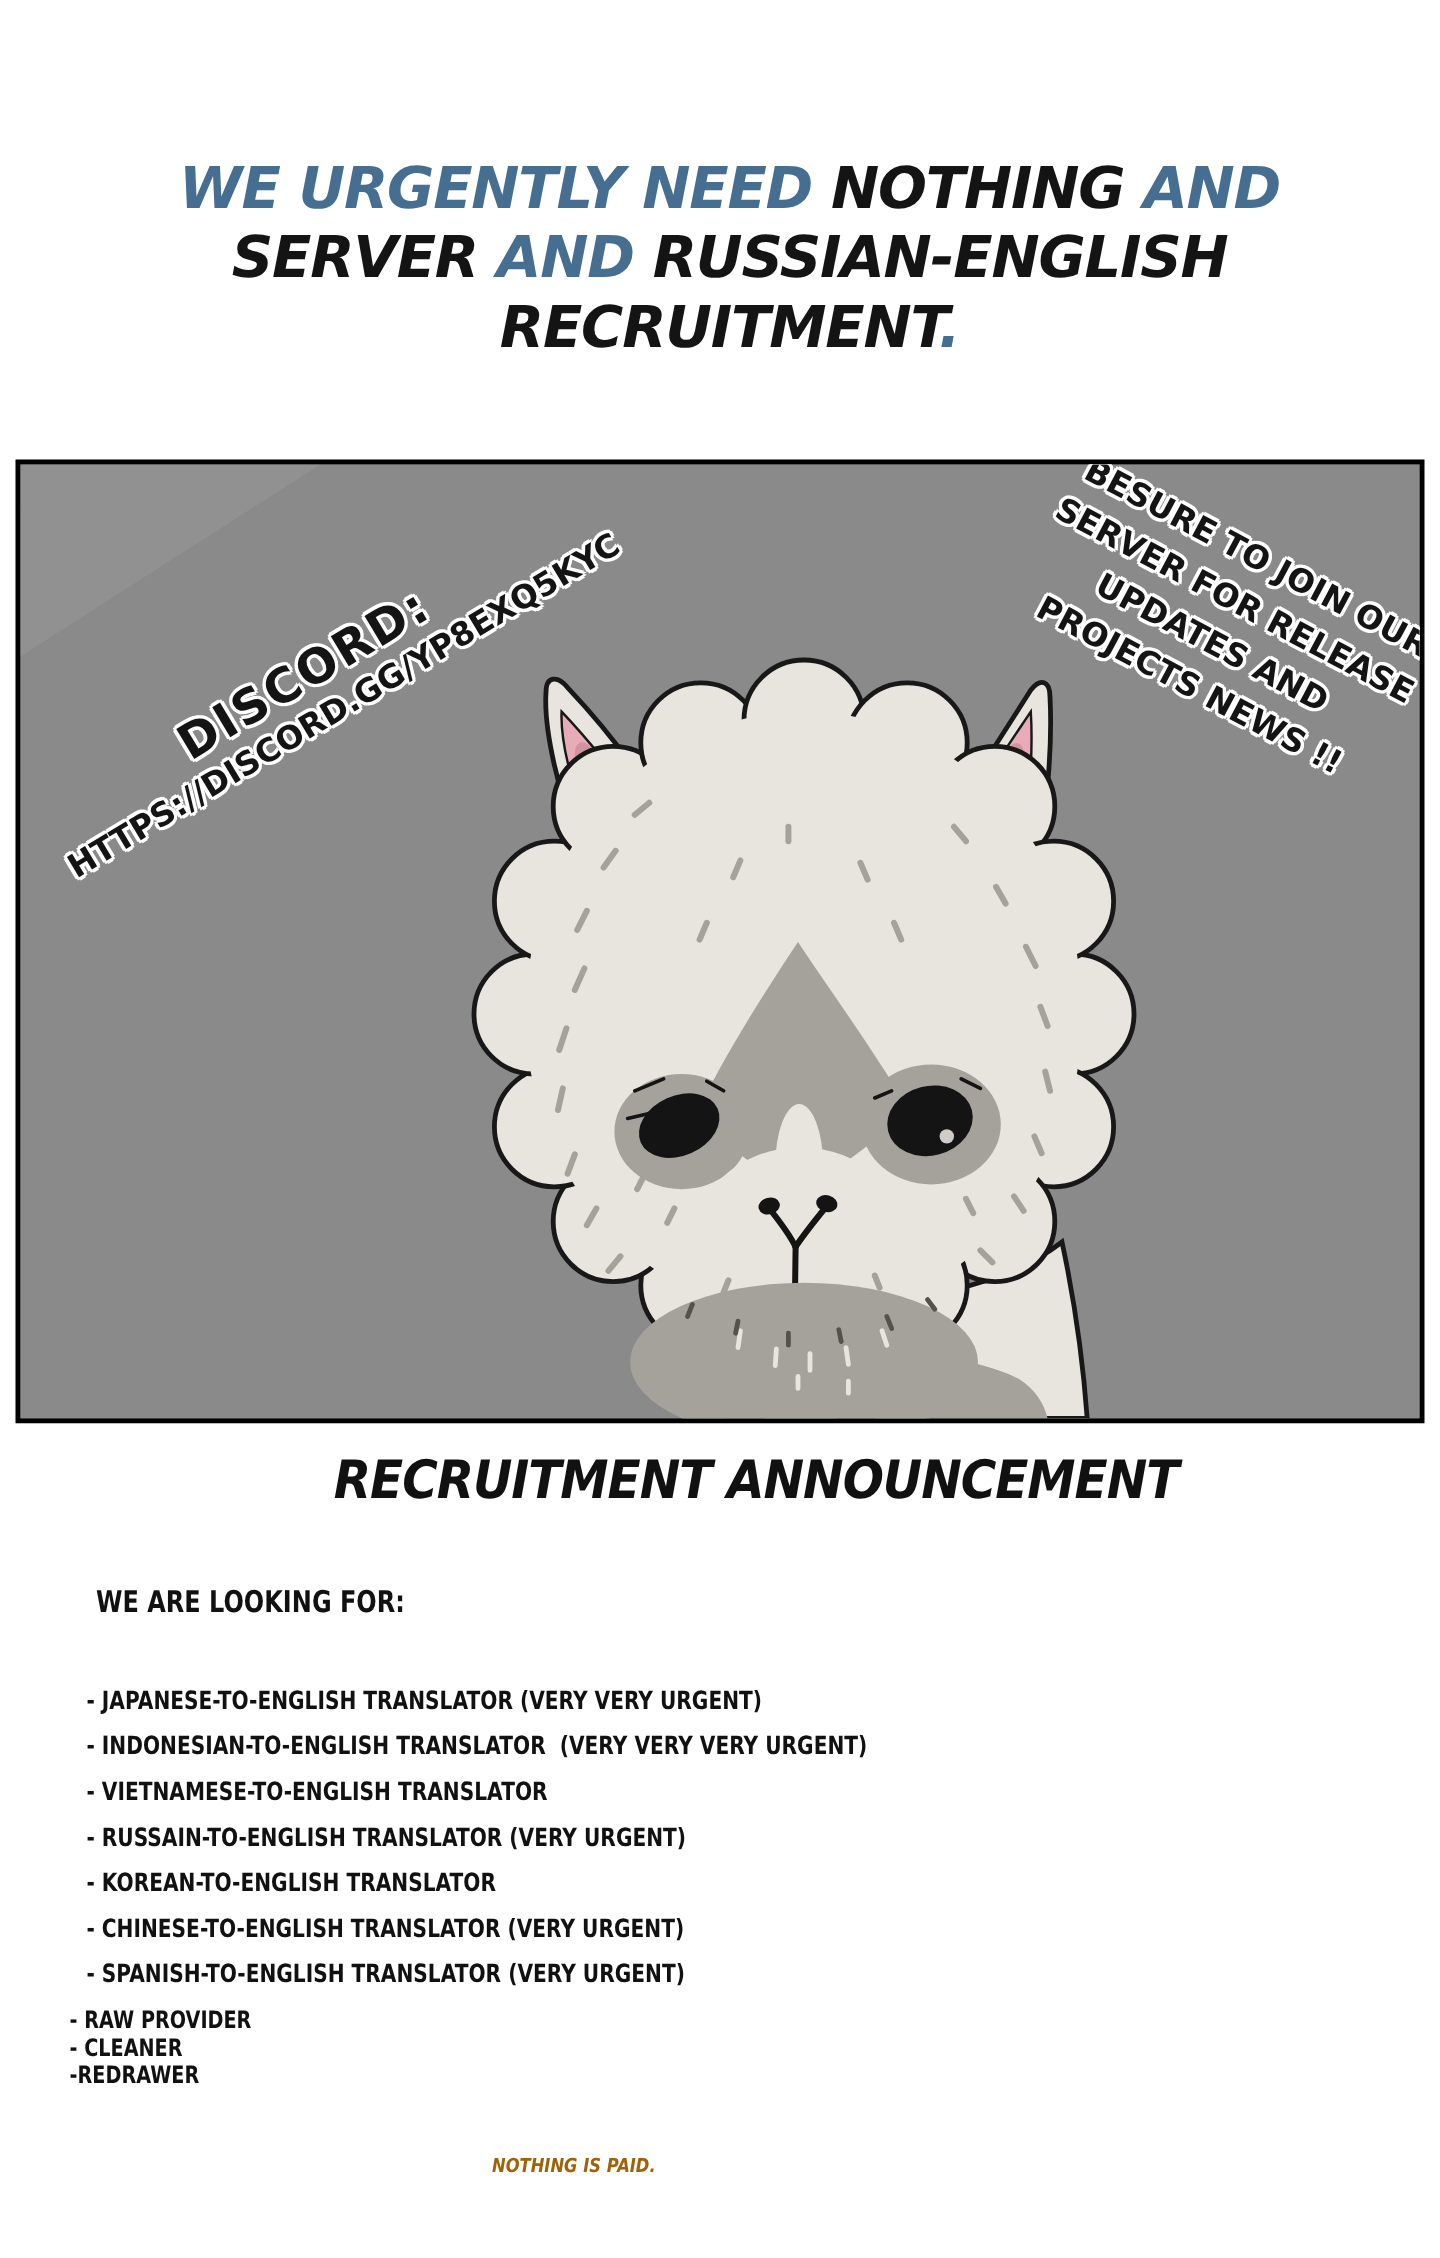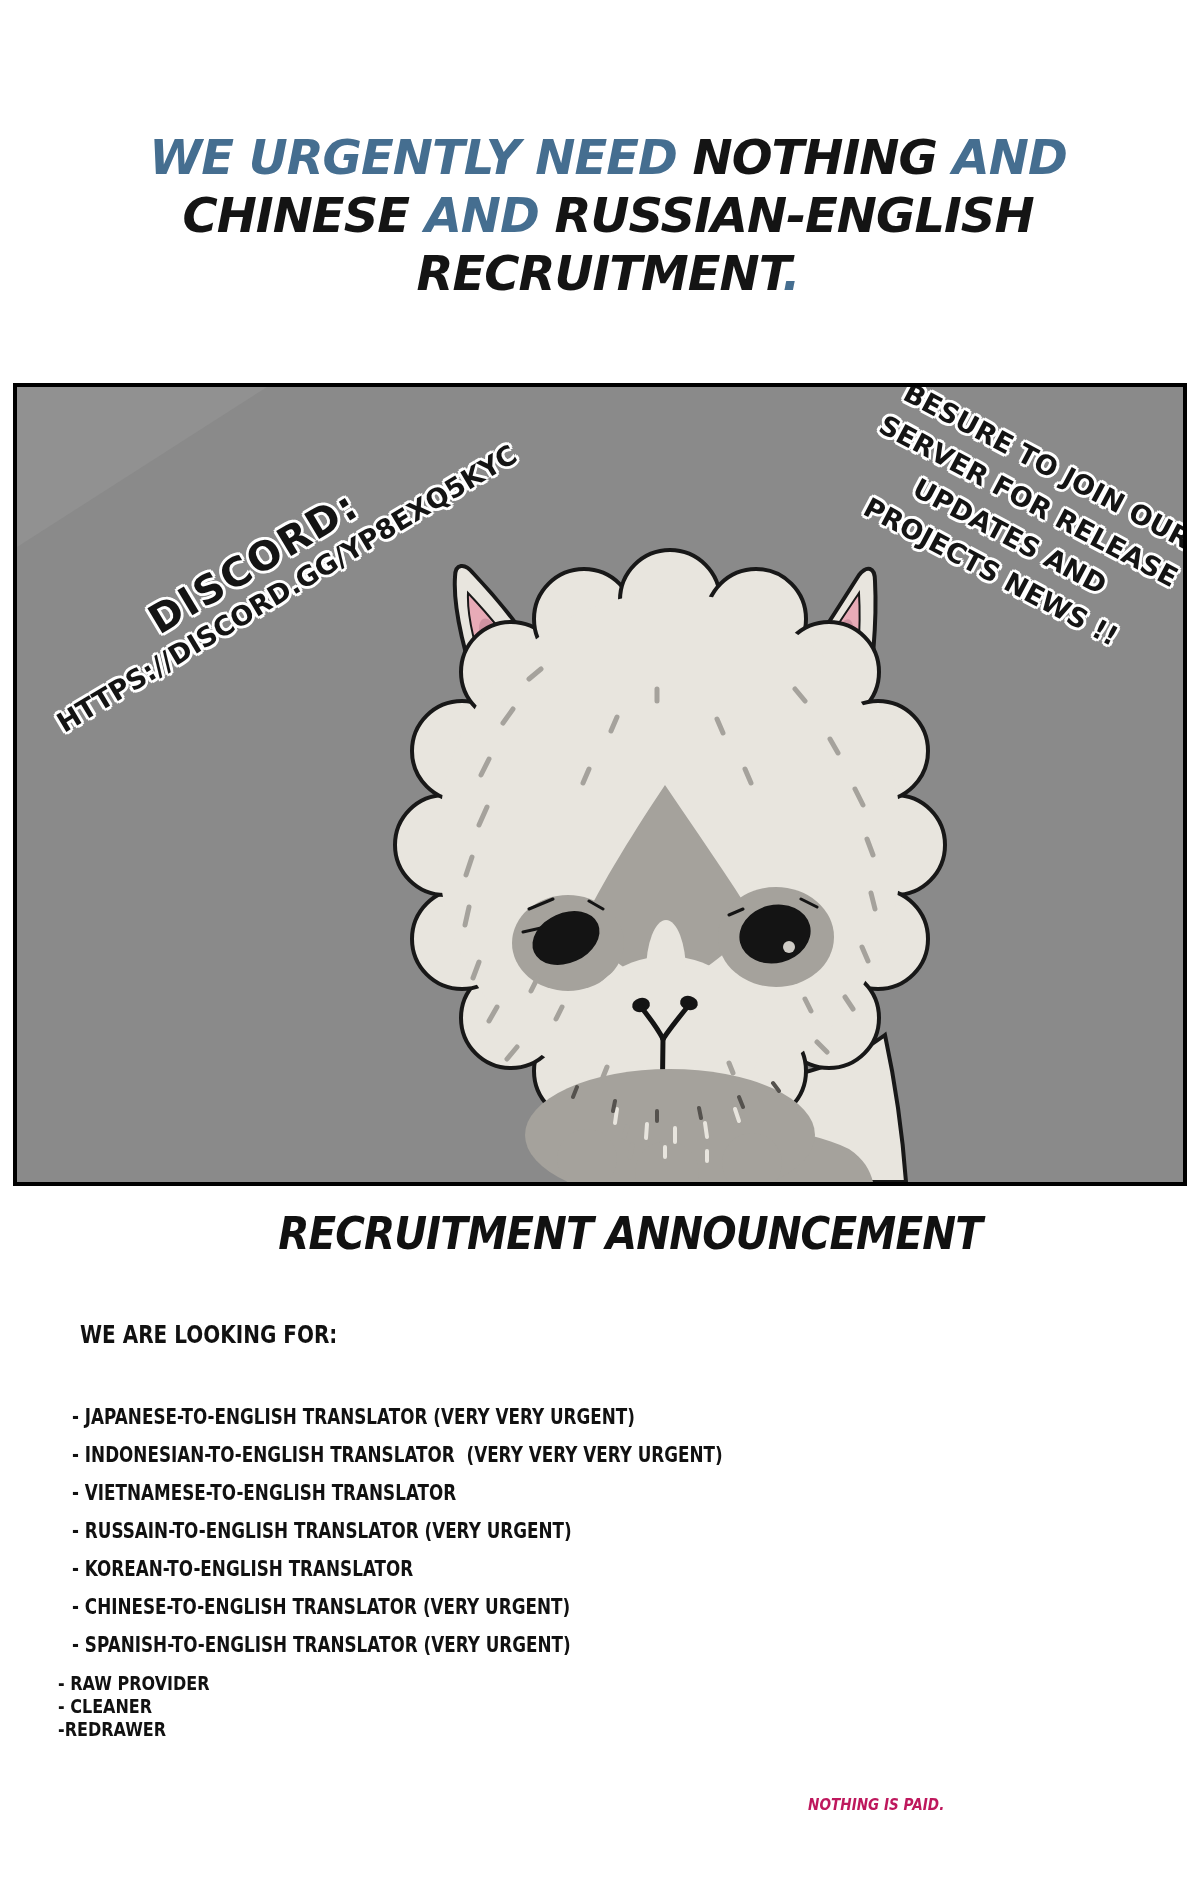--- a/index.html
+++ b/index.html
@@ -56,32 +56,32 @@
     transform:scaleX(.8);transform-origin:left top;
   }
   .roles-list li{line-height:38px;white-space:pre;}
   .staff-list{
     position:absolute;left:58px;top:1672px;margin:0;padding:0;list-style:none;
     font-weight:bold;font-size:20px;color:#111;
     transform:scaleX(.8);transform-origin:left top;
   }
   .staff-list li{line-height:23px;white-space:pre;}
   .footer-note{
-    position:absolute;left:0;top:1795px;width:956px;text-align:right;
-    font-weight:bold;font-style:italic;font-size:16px;color:#be185d;
+    position:absolute;left:0;top:1795px;width:956px;text-align:center;
+    font-weight:bold;font-style:italic;font-size:16px;color:#a16207;
     letter-spacing:0px;
   }
   .footer-note span{display:inline-block;transform:scaleX(.85);transform-origin:center;white-space:pre;}
 </style>
 </head>
 <body>
 
 <div class="title-block">
   <div class="title-line"><span class="blue">WE URGENTLY NEED </span><span>NOTHING </span><span class="blue">AND</span></div>
-  <div class="title-line"><span>CHINESE </span><span class="blue">AND </span><span>RUSSIAN-ENGLISH</span></div>
+  <div class="title-line"><span>SERVER </span><span class="blue">AND </span><span>RUSSIAN-ENGLISH</span></div>
   <div class="title-line"><span>RECRUITMENT</span><span class="blue">.</span></div>
 </div>
 
 <div class="panel">
 
   <svg viewBox="0 0 1166 795" aria-hidden="true">
     <rect x="0" y="0" width="1166" height="795" fill="#8a8a8a"></rect>
     <polygon points="0,0 250,0 0,160" fill="#919191"></polygon>
 
     <g>

